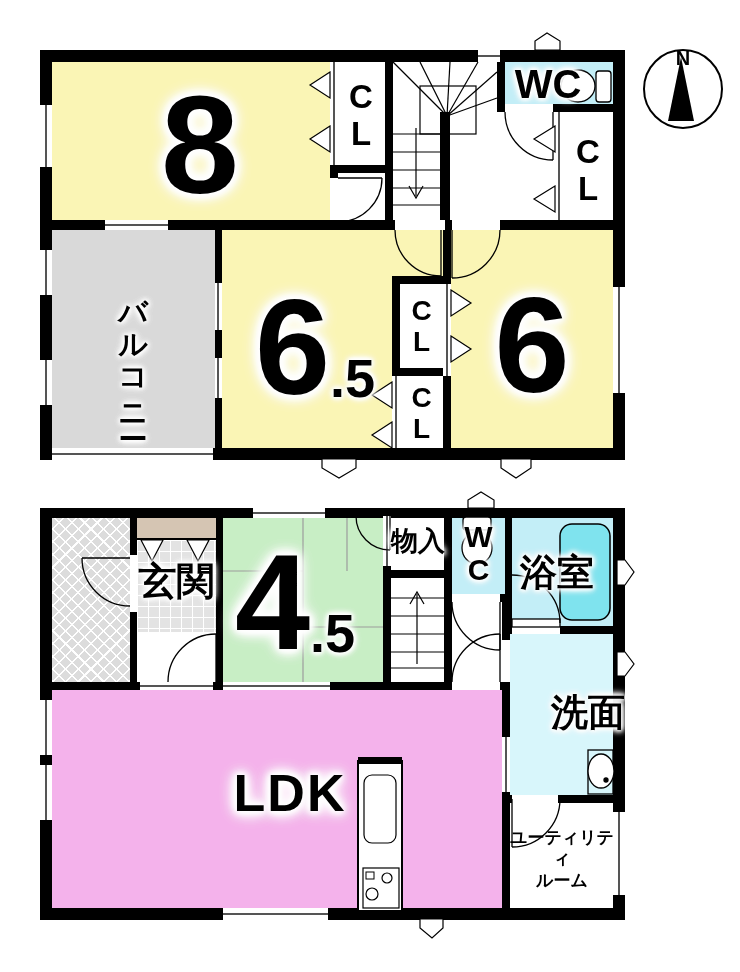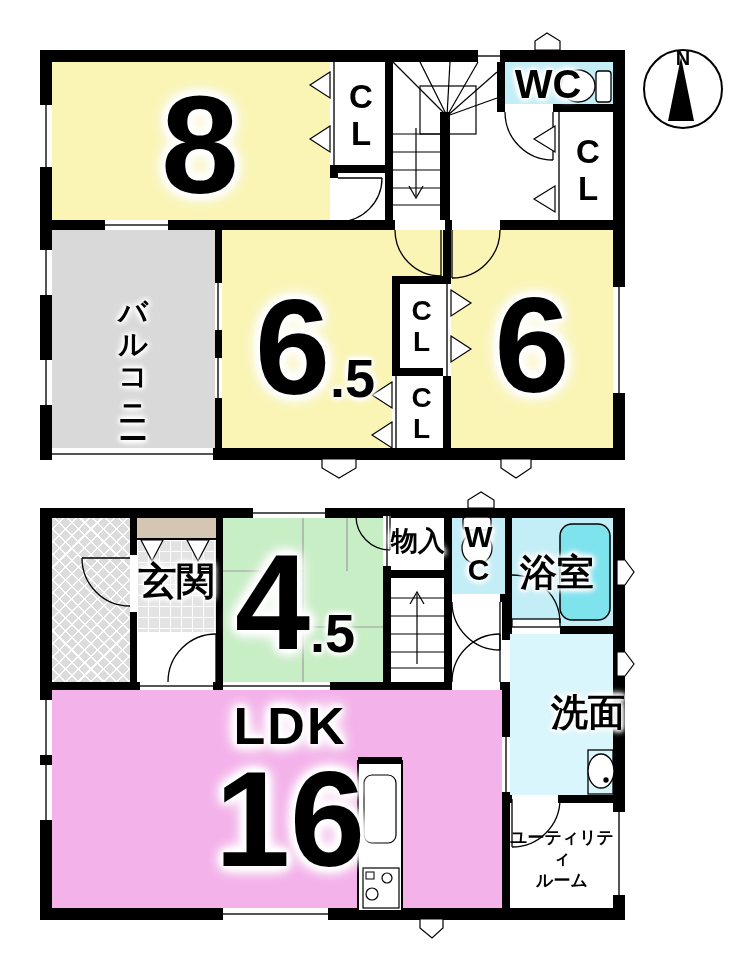--- a/index.html
+++ b/index.html
@@ -152,21 +152,20 @@
     <div class="label baseline" style="left:215px;top:530px;width:160px;height:140px;">
       <span class="halo-big" style="font-size:135px;">4</span>
       <span class="frac halo" style="font-size:54px;">.5</span>
     </div>
     <div class="label halo" style="left:391px;top:524px;width:54px;height:34px;font-size:27px;">物入</div>
     <div class="label vtext halo" style="left:462px;top:520px;width:32px;height:66px;font-size:30px;">WC</div>
     <div class="label halo" style="left:512px;top:552px;width:90px;height:40px;font-size:37px;">浴室</div>
     <div class="label halo" style="left:516px;top:692px;width:90px;height:40px;font-size:37px;margin-left:27px;">洗面</div>
     <div class="label" style="left:70px;top:698px;width:440px;height:190px;flex-direction:column;">
       <span class="halo-big" style="font-size:52px;letter-spacing:2px;">LDK</span>
-      <span class="halo-big" style="font-size:135px;">16</span>
     </div>
     <div class="label pre" style="left:506px;top:835px;width:112px;height:48px;font-size:17px;font-weight:bold;line-height:1.25;">ユーティリティ
 ルーム</div>
   </div>
 
   <svg id="overlay" width="740" height="972" viewBox="0 0 740 972">
 
     <g stroke="#000" stroke-width="1.2" fill="none">
       <line x1="393" y1="134" x2="440" y2="134"></line>
         <line x1="393" y1="152" x2="440" y2="152"></line>

